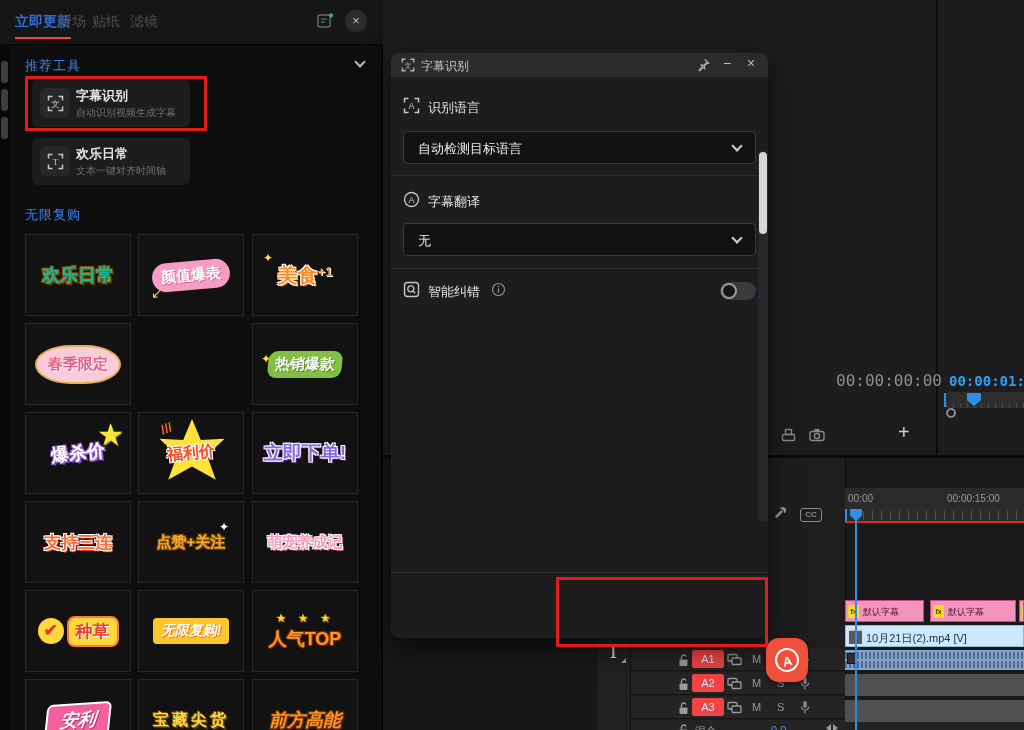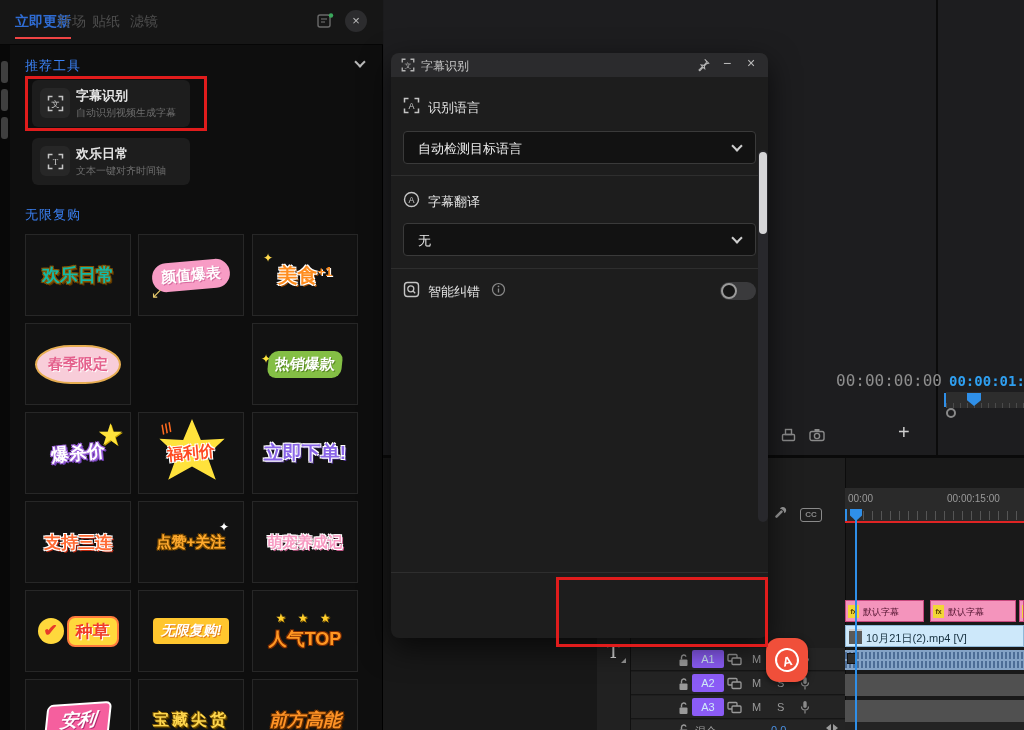--- a/index.html
+++ b/index.html
@@ -81,21 +81,21 @@
 .clip-sub .lb{position:absolute;left:17px;top:5px;font-size:9px;font-weight:normal;color:#50122e;white-space:nowrap}
 #vclip{position:absolute;left:845px;top:625px;width:179px;height:22px;background:#cde8fa;border:1px solid #8fb8d8;z-index:2}
 #vclip .th{position:absolute;left:3px;top:3px;width:13px;height:15px;background:#5a5a5a;background-image:linear-gradient(#cfcfcf 0 2px,transparent 2px 5px)}
 #vclip .lb{position:absolute;left:20px;top:5px;font-size:11px;color:#16303f;white-space:nowrap}
 #aclip{position:absolute;left:845px;top:650px;width:179px;height:20px;background:#84a3c6;z-index:2;overflow:hidden}
 .wave{position:absolute;left:0;width:179px;height:7px;background:repeating-linear-gradient(90deg,#4d6d96 0 2px,transparent 2px 4px)}
 #aclip .fx{position:absolute;left:2px;top:3px;width:9px;height:11px;background:#2e2e2e;border:1px solid #111}
 .gtrack{position:absolute;left:845px;width:179px;height:22px;background:#505050;z-index:1}
 #tlbottom{position:absolute;left:845px;top:722px;width:179px;height:8px;background:#232323}
 .trow{position:absolute;left:631px;width:214px;height:23px;background:#242424;border-bottom:1px solid #151515}
-.trow .badge{position:absolute;left:61px;top:2px;width:32px;height:18px;background:#8b5cf6;color:#cfeaf8;font-size:11px;text-align:center;line-height:18px;border-radius:2px}
+.trow .badge{position:absolute;left:61px;top:2px;width:32px;height:18px;background:#ef4444;color:#cfeaf8;font-size:11px;text-align:center;line-height:18px;border-radius:2px}
 .trow .ms{position:absolute;top:5px;font-size:11px;color:#9a9a9a}
 .mixlbl{position:absolute;left:64px;top:4px;font-size:11px;color:#9a9a9a}
 .mixval{position:absolute;left:140px;top:4px;font-size:11px;color:#4a90e2}
 #ccbadge{position:absolute;left:800px;top:508px;width:22px;height:14px;border:1px solid #8a8a8a;border-radius:3px;color:#8a8a8a;font-size:8px;font-weight:bold;text-align:center;line-height:12px}
 #aibtn{position:absolute;left:766px;top:638px;width:42px;height:44px;background:#f04f3a;border-radius:13px;z-index:40;box-shadow:0 2px 6px rgba(0,0,0,.5)}
 #aibtn .ring{position:absolute;left:9px;top:10px;width:24px;height:24px;border:2.5px solid #fff;border-radius:50%;transform:rotate(-12deg);color:#fff;font-size:13px;font-weight:bold;text-align:center;line-height:23px}
 
 #bincard{position:absolute;left:395px;top:634px;width:186px;height:62px;background:#989898;z-index:3}
 #bincard .folder{position:absolute;left:28px;top:5px;width:40px;height:30px;background:#c9c9c9}
 #bincard .folder::before{content:"";position:absolute;left:0;top:-4px;width:16px;height:4px;background:#c9c9c9}

